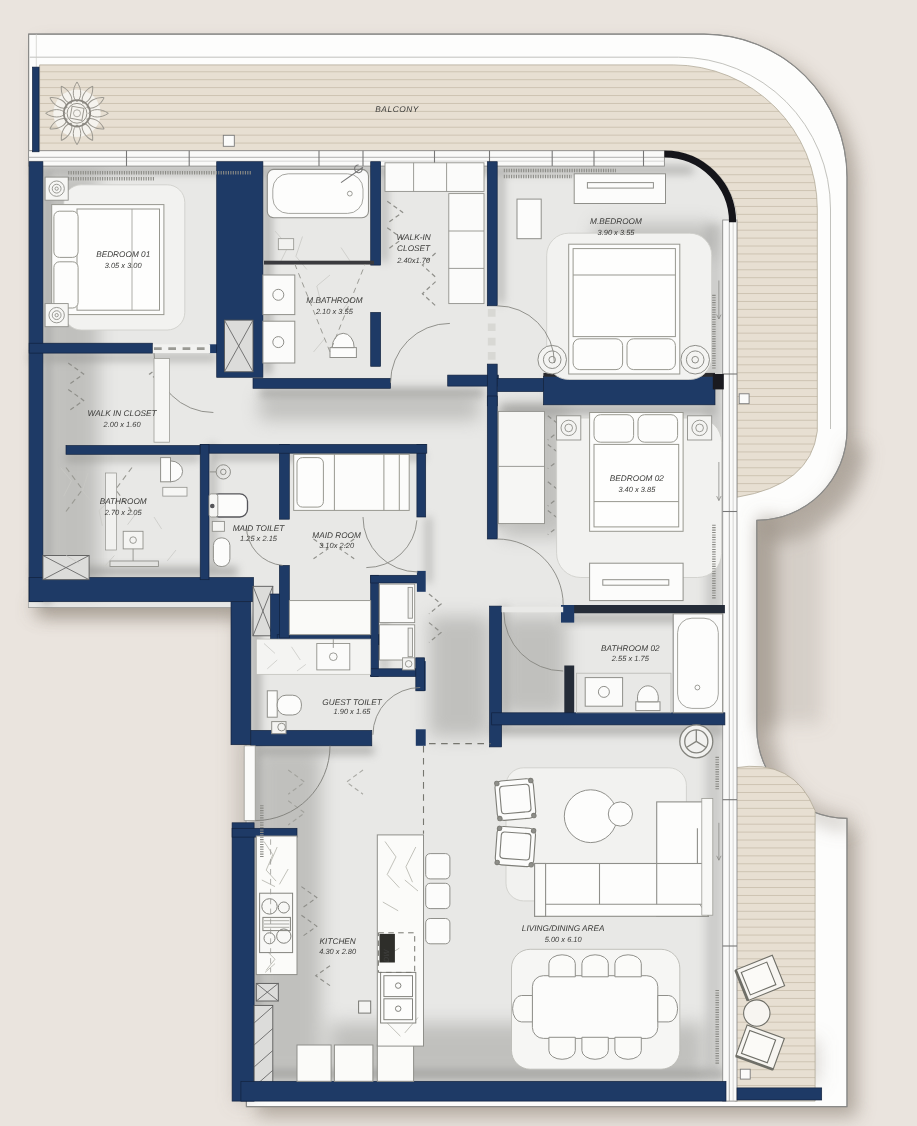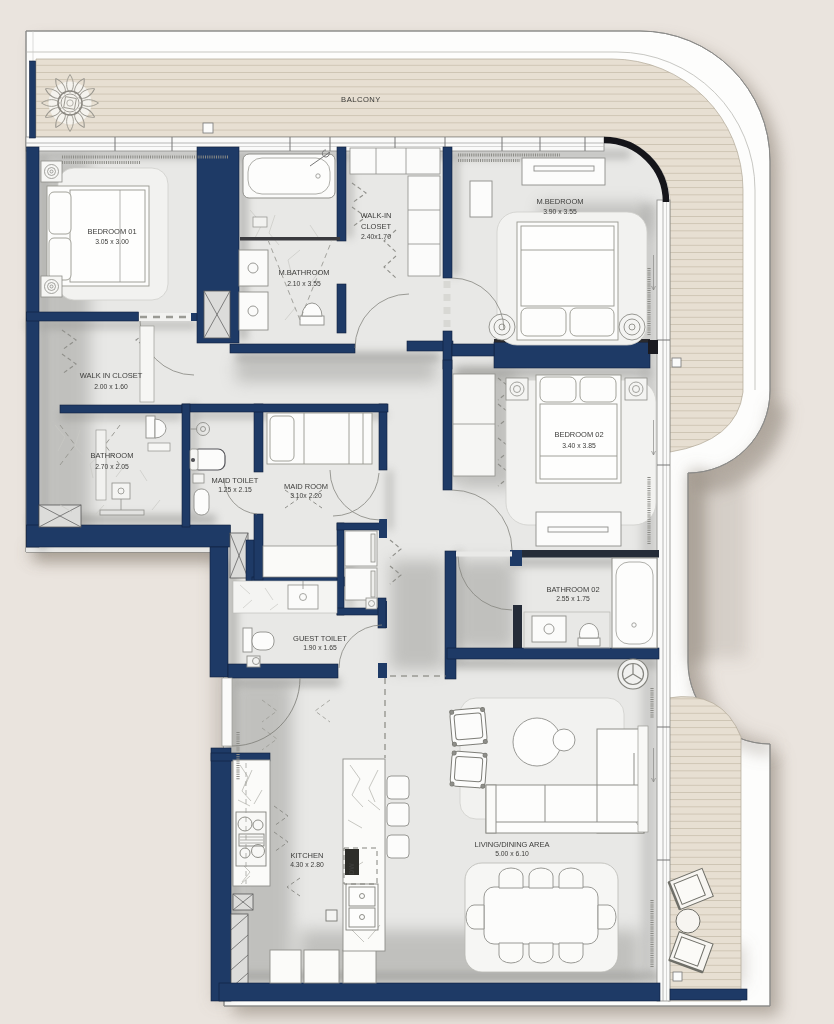--- a/index.html
+++ b/index.html
@@ -1,16 +1,16 @@
 <!DOCTYPE html>
 <html><head>
 <meta charset="utf-8">
 <style>
 html,body{margin:0;padding:0;background:#eae4de;}
-#wrap{width:834px;height:1024px;overflow:hidden;position:relative;font-family:"Liberation Sans",sans-serif;}
+#wrap{width:834px;height:1024px;overflow:hidden;position:relative;font-family:"Liberation Sans",sans-serif;font-style:italic;}
 svg{display:block;}
 text{font-family:"Liberation Sans",sans-serif;fill:#3c3c3a;}
 </style>
 </head>
 <body>
 <div id="wrap">
 <svg width="834" height="1024" viewBox="0 0 834 1024">
 <defs>
 <pattern id="pk" width="12" height="7.2" patternUnits="userSpaceOnUse">
 <rect width="12" height="7.2" fill="#e7dfd2"></rect>

